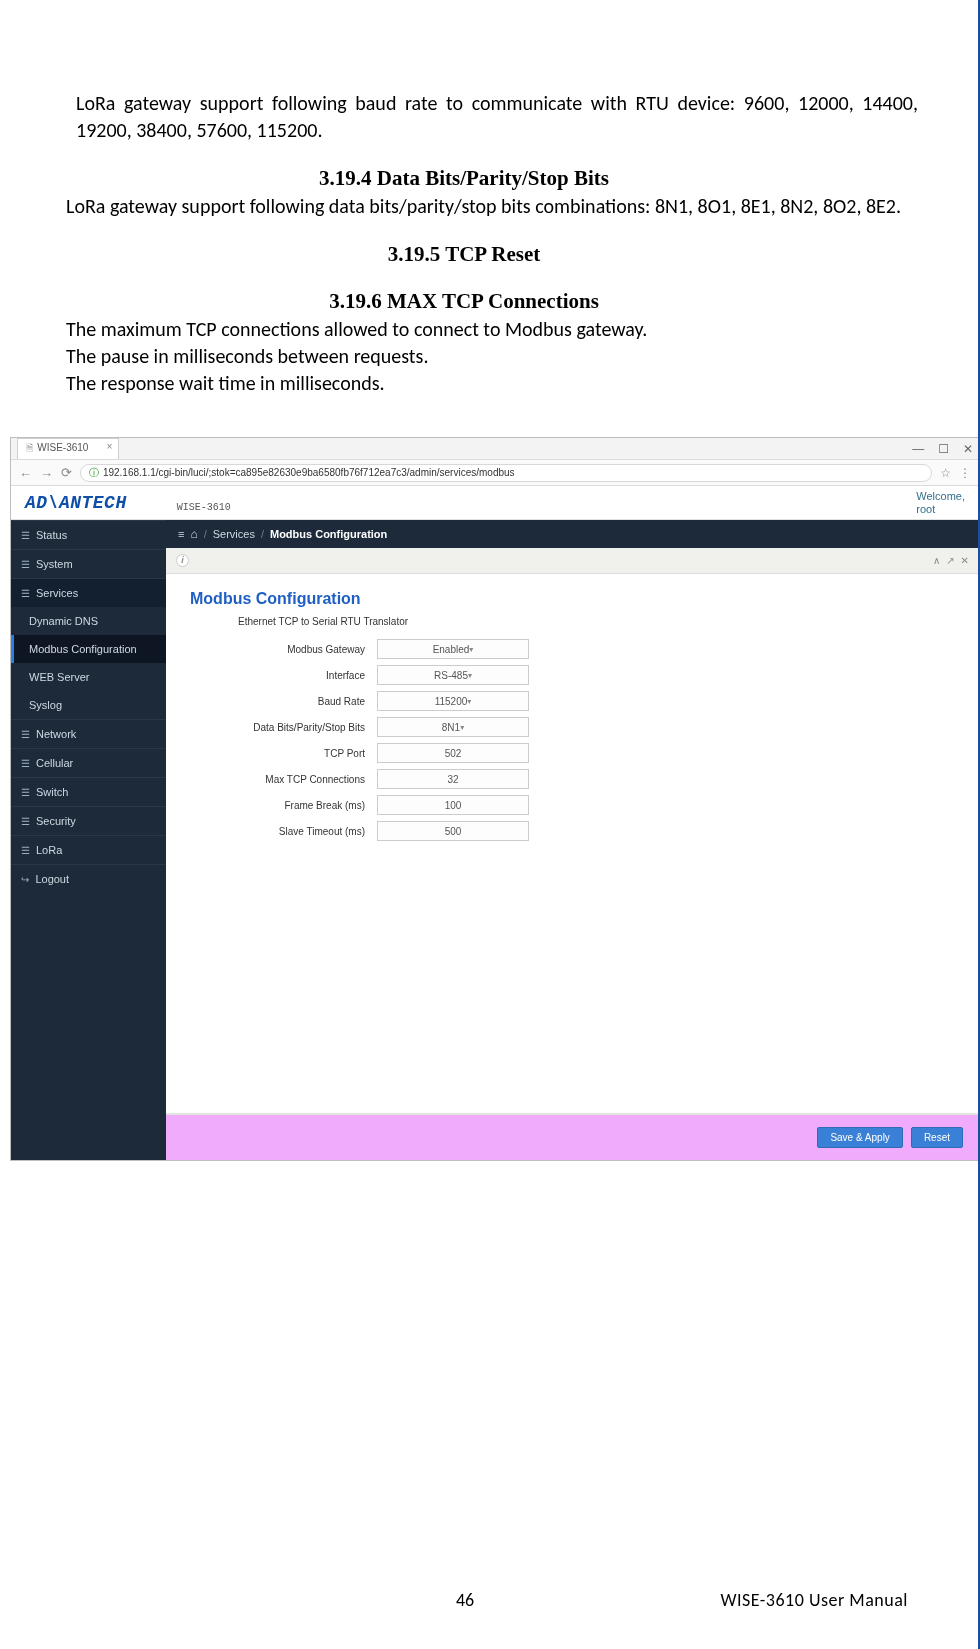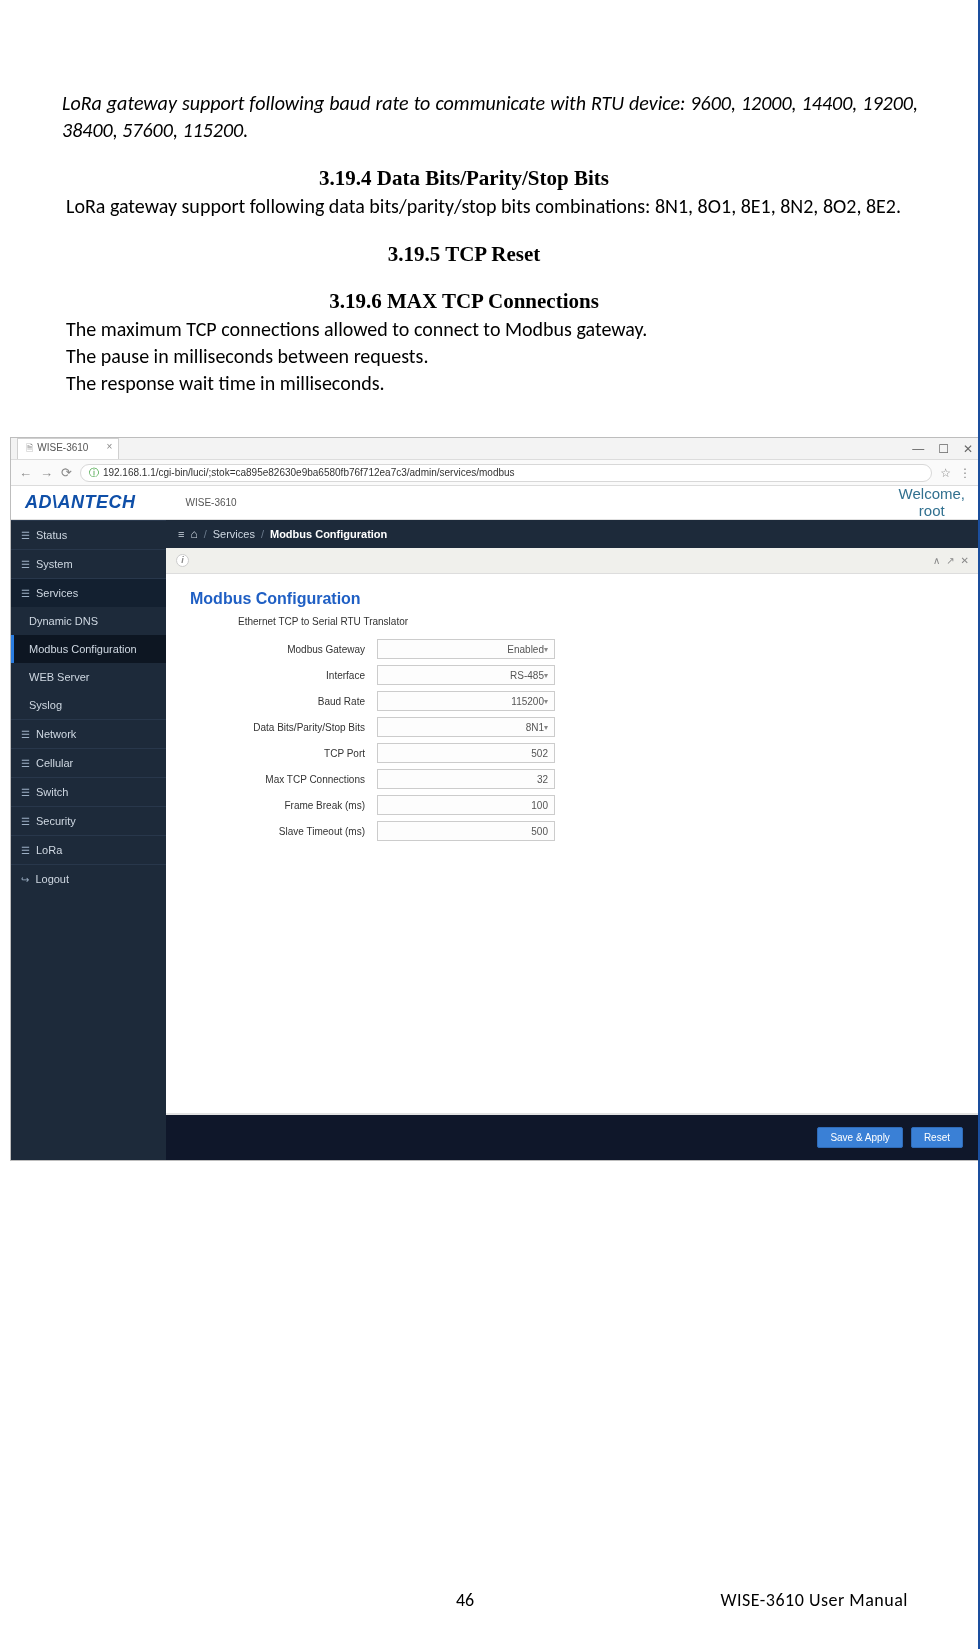--- a/index.html
+++ b/index.html
@@ -11,23 +11,22 @@
     color: #000;
     position: relative;
     border-right: 2px solid #1a4e9e;
   }
   .page {
     padding: 90px 60px 0 10px;
   }
   .p-para {
     font-size: 20px;
     line-height: 1.35;
-    margin-left: 52px;
+    margin-left: 66px;
     text-align: justify;
-    font-style: italic;
   }
   .p-para.first { text-align: justify; text-align-last: left; }
   .heading {
     font-family: "Times New Roman", serif;
     font-weight: bold;
     font-size: 21px;
     margin-top: 22px;
     margin-bottom: 2px;
     text-align: center;
   }
@@ -115,21 +114,21 @@
     border-bottom: 1px solid #e0e0e0;
   }
   .brand {
     color: #0f4fa8;
     font-weight: bold;
     font-style: italic;
     font-size: 18px;
     letter-spacing: 0.5px;
   }
   .model-label { font-size: 10px; color: #555; margin-left: 50px;}
-  .welcome { text-align: center; font-size: 15px; color: #31708f; line-height: 1.1; }
+  .welcome { text-align: left; font-size: 11px; color: #31708f; line-height: 1.1; }
 
   .app-body { display: flex; }
   .sidebar {
     width: 155px;
     background: #1d2a3a;
     color: #cfd8e2;
     font-size: 11px;
     padding-bottom: 72px;
   }
   .side-item, .side-sub {
@@ -203,39 +202,39 @@
     margin: 6px 0;
   }
   .form-label {
     width: 195px;
     text-align: right;
     font-size: 10px;
     color: #333;
     padding-right: 12px;
   }
   .form-field {
-    width: 178px;
+    width: 152px;
     height: 20px;
     border: 1px solid #ccc;
     font-size: 10px;
     padding: 0 6px;
     color: #555;
     display: flex;
     align-items: center;
-    justify-content: flex-end;
+    justify-content: center;
     background: #fdfdfd;
   }
   .form-field.select:after { content: "▾"; color: #888; font-size: 8px; }
 
   .btn-row {
     display: flex;
     justify-content: flex-end;
     gap: 8px;
     padding: 12px 16px;
-    background: #0f172a;
+    background: #f0abfc;
     border-top: 1px solid #e3e3e3;
   }
   .btn {
     background: #3a80d6;
     color: #fff;
     border: 1px solid #2f6bb8;
     font-size: 10px;
     padding: 4px 12px;
     border-radius: 2px;
   }
@@ -287,21 +286,21 @@
       <span class="nav-arrow">⟳</span>
       <div class="url-field">
         <span class="info">ⓘ</span>
         <span>192.168.1.1/cgi-bin/luci/;stok=ca895e82630e9ba6580fb76f712ea7c3/admin/services/modbus</span>
       </div>
       <span class="addr-right">☆</span>
       <span class="addr-right">⋮</span>
     </div>
 
     <div class="app-header">
-      <div style="display:flex;align-items:center;">
+      <div style="display:flex;align-items:flex-end;font-family:Liberation Mono, monospace;">
         <span class="brand">AD\ANTECH</span>
         <span class="model-label">WISE-3610</span>
       </div>
       <div class="welcome">
         <div>Welcome,</div>
         <div>root</div>
       </div>
     </div>
 
     <div class="app-body">

